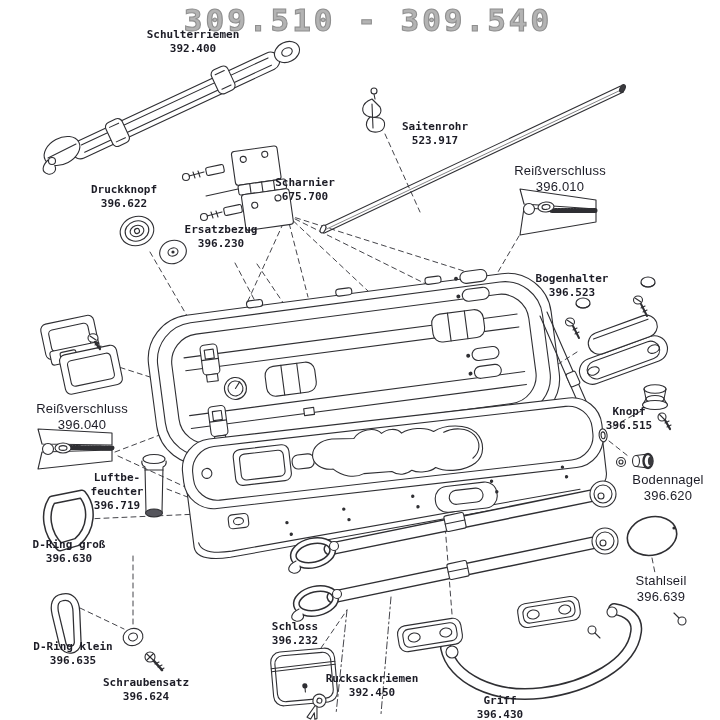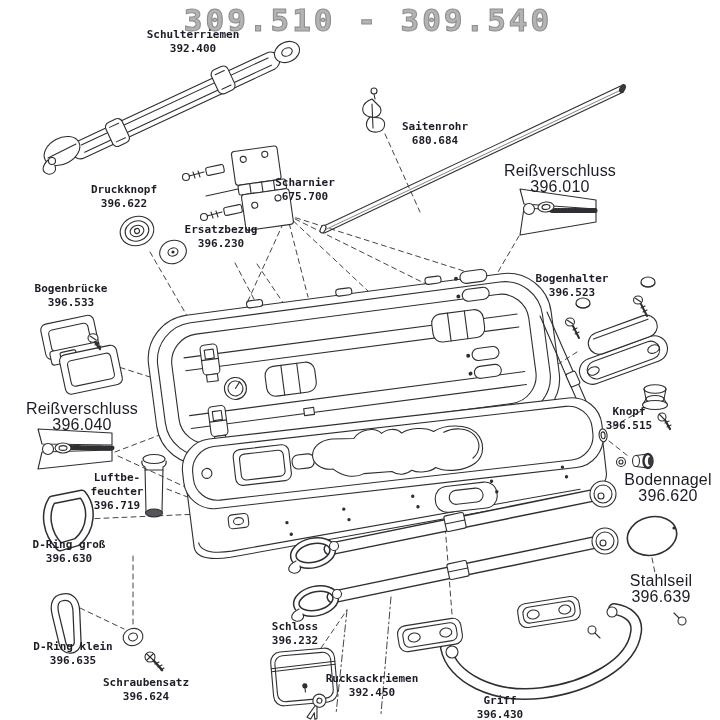--- a/index.html
+++ b/index.html
@@ -3,21 +3,21 @@
 <meta charset="utf-8">
 <style>
   html,body{margin:0;padding:0;background:#ffffff;}
   #canvas{position:relative;width:720px;height:720px;background:#ffffff;overflow:hidden;
           font-family:"DejaVu Sans Mono",monospace;}
   #title{position:absolute;left:368px;top:2px;transform:translateX(-50%);
          font-family:"DejaVu Sans Mono",monospace;font-weight:bold;font-size:31px;
          letter-spacing:3px;color:#b3b3b3;-webkit-text-stroke:1.1px #8f8f8f;white-space:nowrap;}
   .label{position:absolute;transform:translateX(-50%);text-align:center;color:#1c1c26;white-space:nowrap;}
   .mono{font-family:"DejaVu Sans Mono",monospace;font-weight:bold;font-size:11px;line-height:14px;}
-  .sans{font-family:"Liberation Sans","DejaVu Sans",sans-serif;font-weight:400;font-size:16px;line-height:16px;letter-spacing:.2px;}
+  .sans{font-family:"Liberation Sans","DejaVu Sans",sans-serif;font-weight:400;font-size:13px;line-height:16px;letter-spacing:.2px;}
   svg{position:absolute;left:0;top:0;}
 </style>
 </head>
 <body>
 
 <div id="canvas">
 
   <div id="title">309.510 - 309.540</div>
 
   <svg width="720" height="720" viewBox="0 0 720 720">
@@ -391,41 +391,37 @@
 
     </g>
   </svg>
 
   <div class="label mono" style="left:193px;top:28px">
     <div>Schulterriemen</div>
     <div>392.400</div>
   </div>
   <div class="label mono" style="left:435px;top:120px">
     <div>Saitenrohr</div>
-    <div>680.684</div>
+    <div>523.917</div>
   </div>
   <div class="label sans" style="left:560px;top:163px">
     <div>Reißverschluss</div>
     <div>396.010</div>
   </div>
   <div class="label mono" style="left:305px;top:176px">
     <div>Scharnier</div>
     <div>675.700</div>
   </div>
   <div class="label mono" style="left:124px;top:183px">
     <div>Druckknopf</div>
     <div>396.622</div>
   </div>
   <div class="label mono" style="left:221px;top:223px">
     <div>Ersatzbezug</div>
     <div>396.230</div>
-  </div>
-  <div class="label mono" style="left:71px;top:282px">
-    <div>Bogenbrücke</div>
-    <div>396.533</div>
   </div>
   <div class="label mono" style="left:572px;top:272px">
     <div>Bogenhalter</div>
     <div>396.523</div>
   </div>
   <div class="label sans" style="left:82px;top:401px">
     <div>Reißverschluss</div>
     <div>396.040</div>
   </div>
   <div class="label mono" style="left:629px;top:405px">

